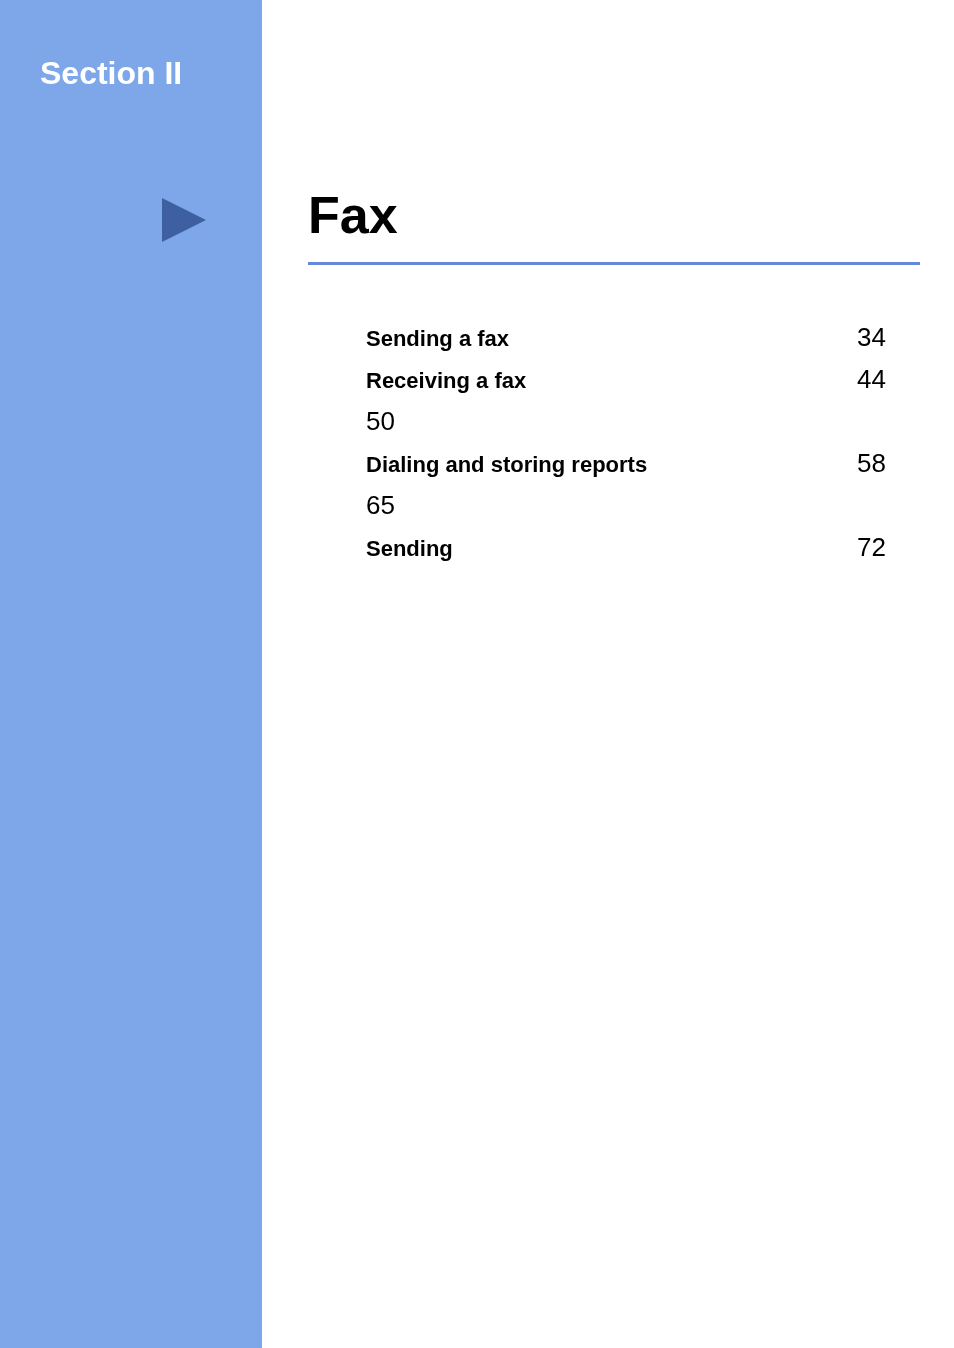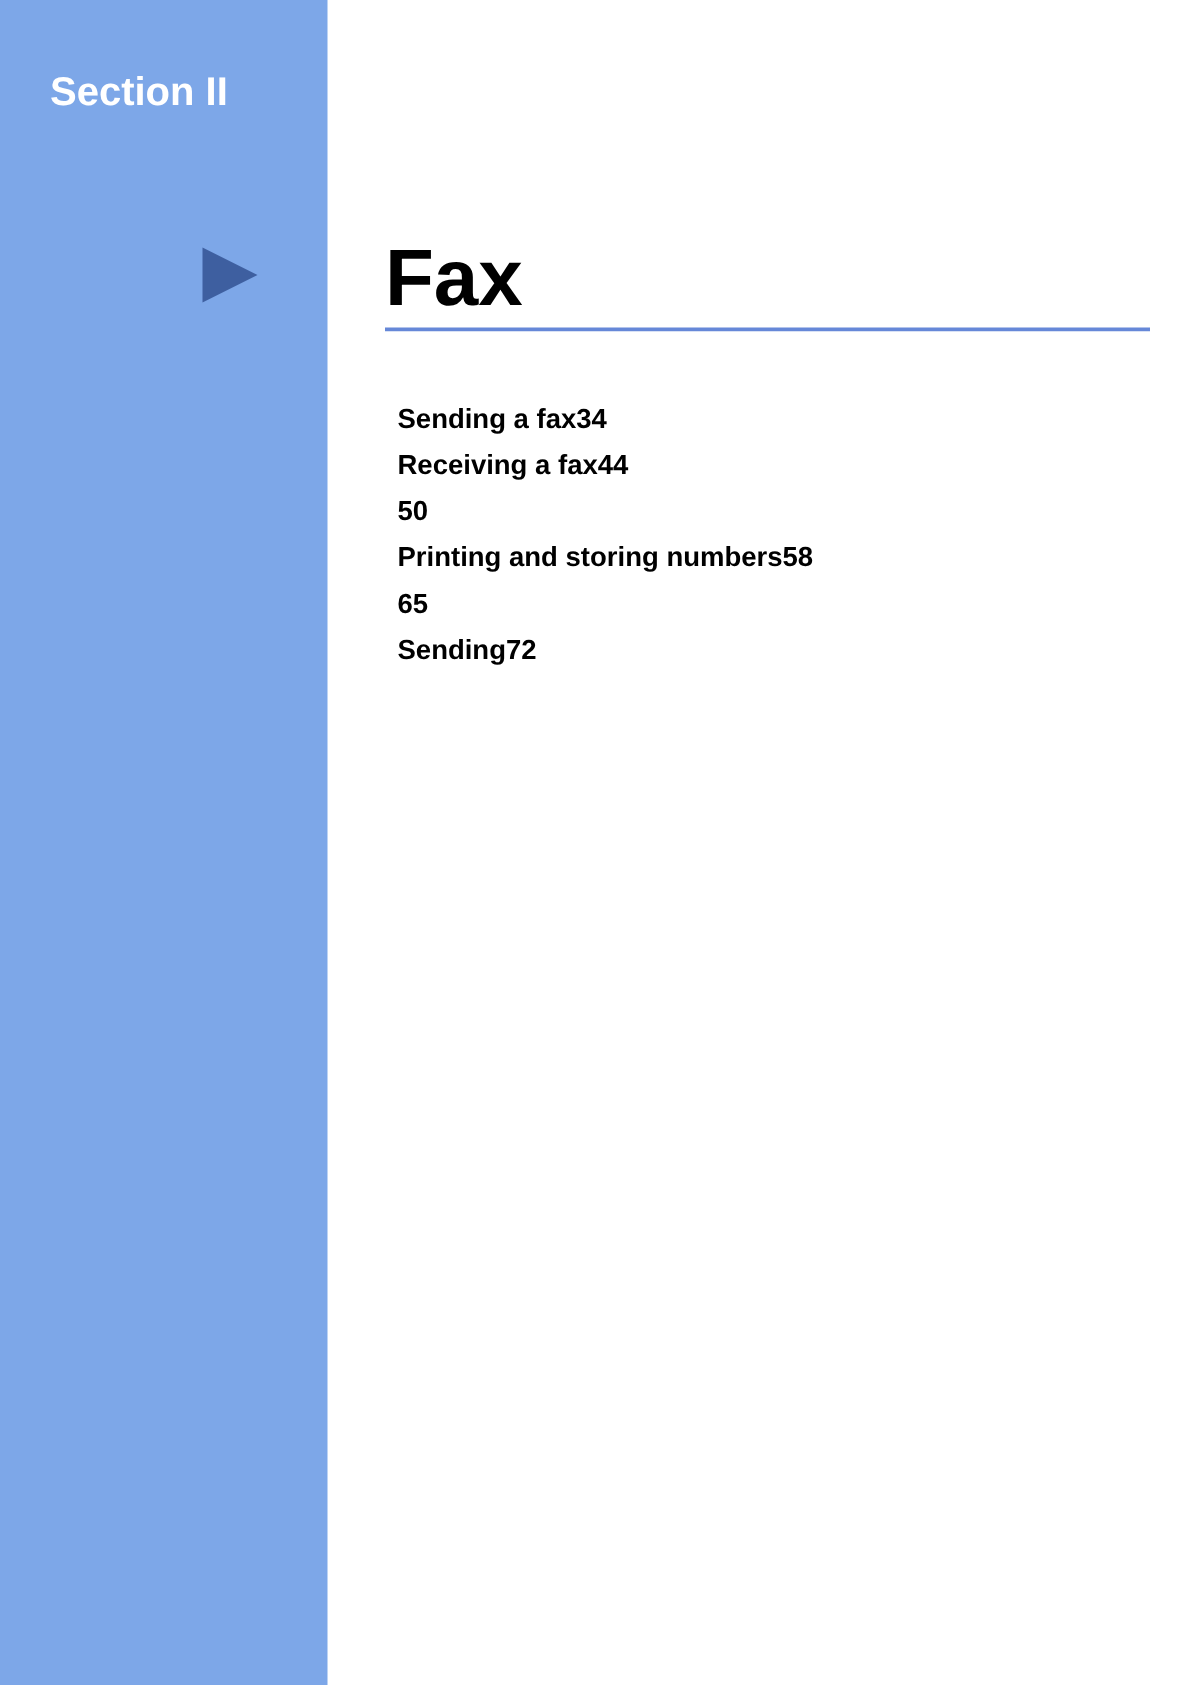--- a/index.html
+++ b/index.html
@@ -33,52 +33,53 @@
     }
     .play-icon {
       position: absolute;
       left: 156px;
       top: 192px;
     }
     .main-title {
       position: absolute;
       left: 308px;
       top: 185px;
-      font-size: 64px;
+      font-size: 52px;
       font-weight: bold;
       color: #000000;
     }
     .title-underline {
       position: absolute;
       left: 308px;
       top: 262px;
       width: 612px;
       height: 3px;
       background: #6688d8;
     }
     .toc {
       position: absolute;
       left: 318px;
       top: 322px;
       width: 568px;
     }
     .toc-row {
       display: flex;
-      justify-content: flex-start;
+      justify-content: space-between;
       align-items: baseline;
       margin-bottom: 11px;
+      margin-left: 48px;
     }
     .toc-title {
       font-size: 22px;
       font-weight: bold;
       color: #000000;
     }
     .toc-page {
-      font-size: 22px;
-      font-weight: bold;
+      font-size: 26px;
+      font-weight: normal;
       color: #000000;
     }
   </style>
 </head>
 <body>
 
 <div class="sidebar"></div>
 
 <div class="section-label">Section II</div>
 
@@ -98,21 +99,21 @@
     <span class="toc-page">34</span>
   </div>
   <div class="toc-row">
     <span class="toc-title">Receiving a fax</span>
     <span class="toc-page">44</span>
   </div>
   <div class="toc-row">
     <span class="toc-page">50</span>
   </div>
   <div class="toc-row">
-    <span class="toc-title">Printing and storing numbers</span>
+    <span class="toc-title">Dialing and storing reports</span>
     <span class="toc-page">58</span>
   </div>
   <div class="toc-row">
     <span class="toc-page">65</span>
   </div>
   <div class="toc-row">
     <span class="toc-title">Sending</span>
     <span class="toc-page">72</span>
   </div>
 </div>

